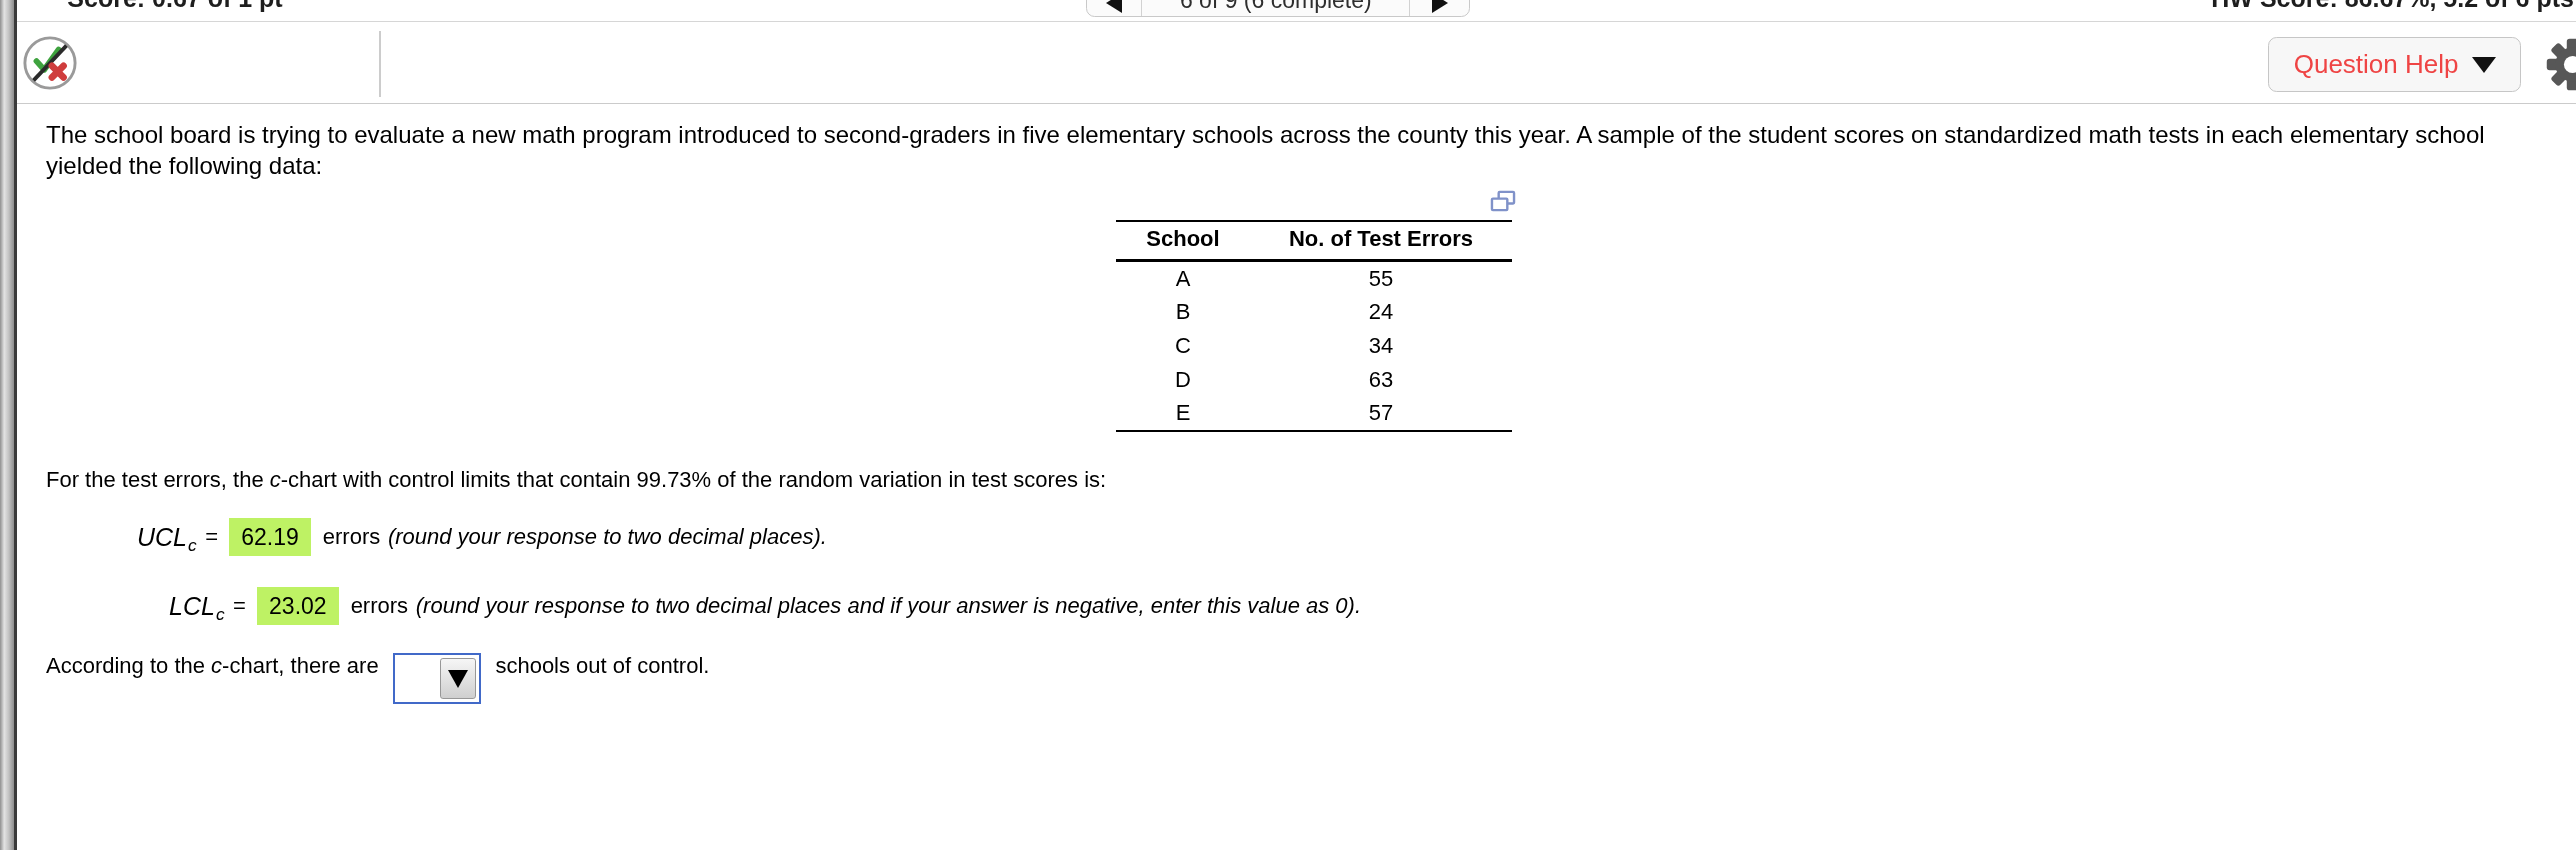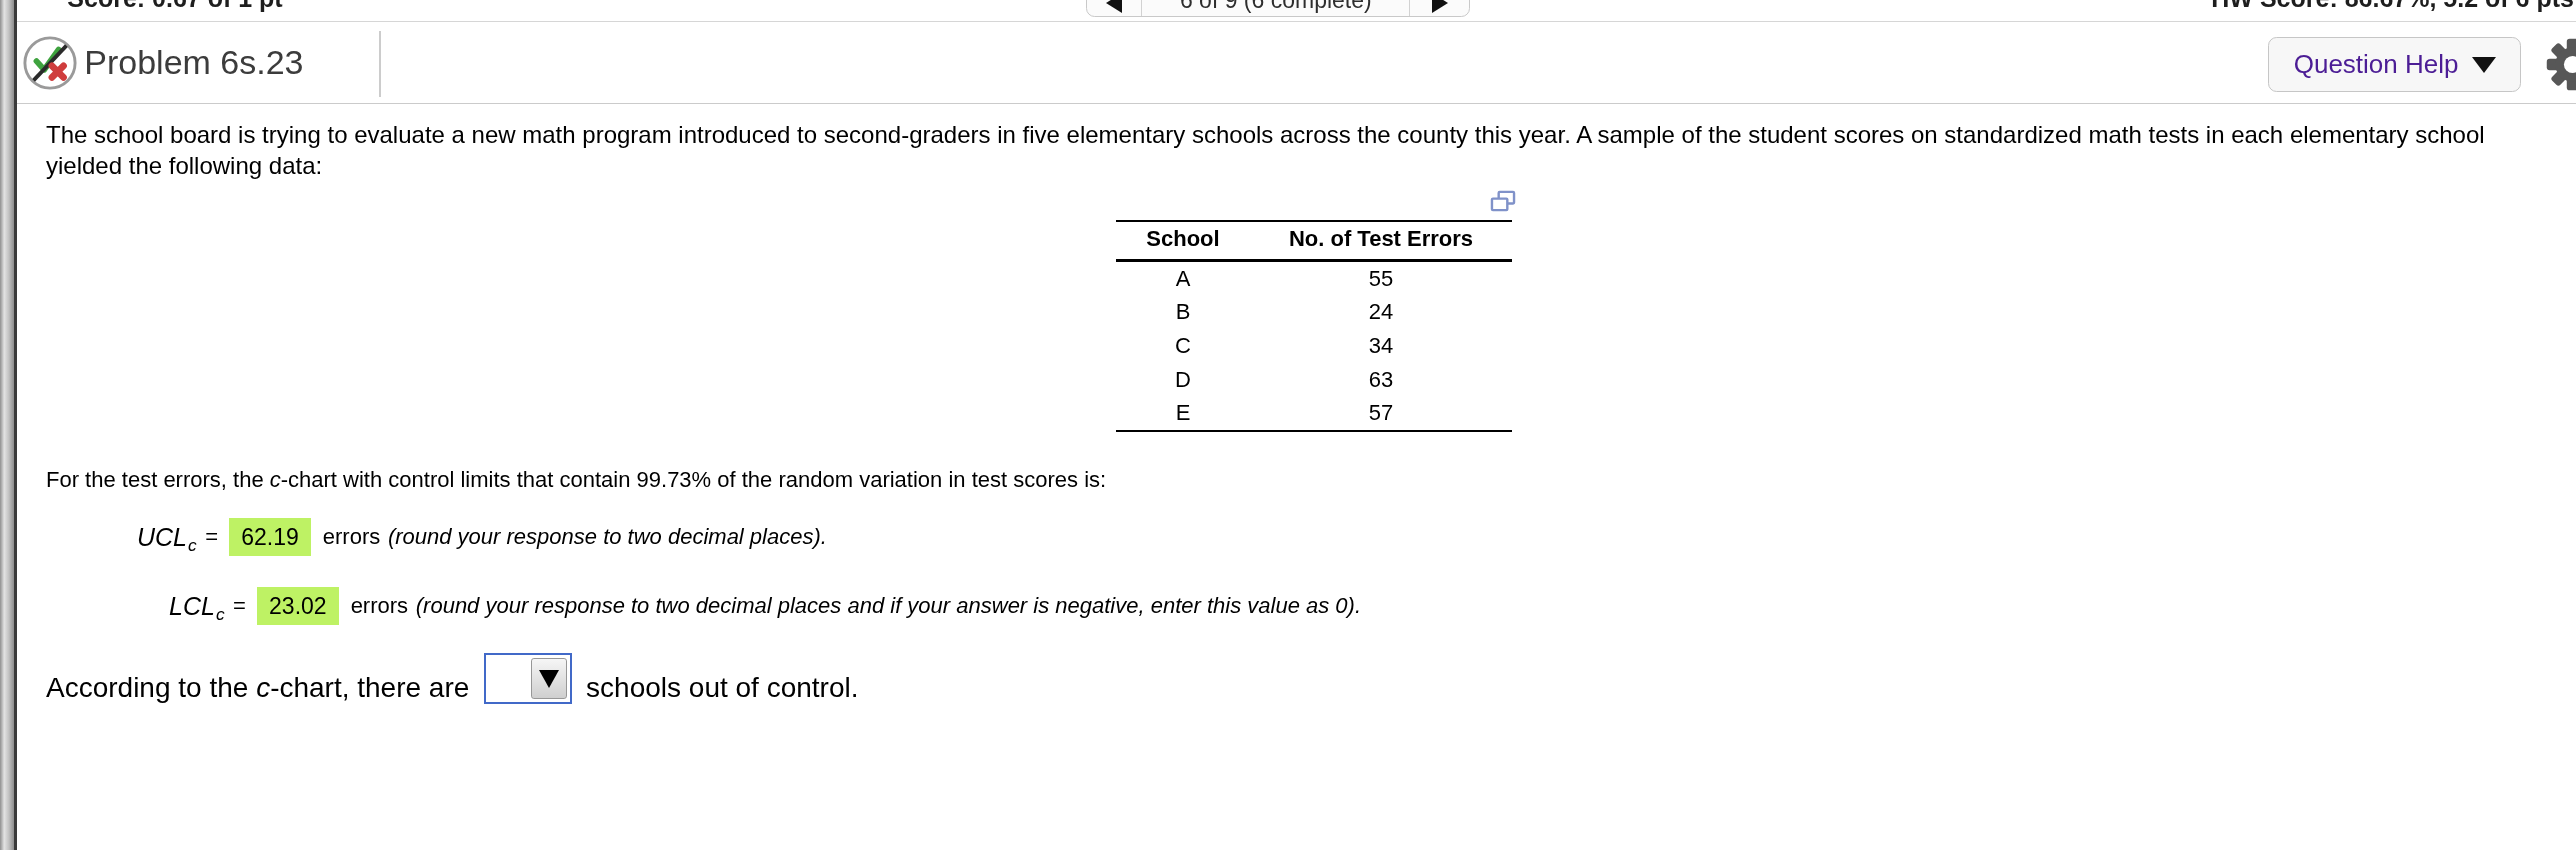--- a/index.html
+++ b/index.html
@@ -35,21 +35,21 @@
   
   .header { position:absolute; left:17.3px; right:0; top:24px; height:80px;
     background:#fff; border-bottom:1.9px solid #cbcbcb; }
   .status-icon { position:absolute; left:4.8px; top:10.6px; }
   .page-title { position:absolute; left:67px; top:0; height:80px; line-height:77px;
     font-size:34px; color:#3c3c3c; white-space:nowrap; }
   .title-divider { position:absolute; left:362px; top:6.7px; width:1.9px; height:66px; background:#cccccc; }
   .qhelp-btn { position:absolute; left:2251px; top:13.4px; width:253px; height:55px;
     border:1.9px solid #c6c6c6; border-radius:8.6px; background:#f7f7f7;
     display:flex; align-items:center; justify-content:center; gap:13.4px; cursor:pointer; }
-  .qhelp-label { font-size:26px; color:#4c1d95; }
+  .qhelp-label { font-size:26px; color:#ef4444; }
   .caret-down { width:0; height:0; border-left:12.5px solid transparent; border-right:12.5px solid transparent;
     border-top:16.3px solid #111; }
   .gear { position:absolute; left:2525px; top:9.6px; cursor:pointer; }
 
   
   .intro { position:absolute; left:46px; top:119px; width:2465px;
     font-size:24px; line-height:31px; }
 
   .table-wrap { position:absolute; left:1116px; top:190px; width:396px; }
   .popout-icon { position:absolute; right:-3.8px; top:0; cursor:pointer; }
@@ -66,21 +66,21 @@
   .ucl-row { top:516px; }
   .lcl-row { top:585px;margin-left:32px; }
   .mvar { font-style:italic; font-size:25px; }
   .msub { font-style:italic; font-size:17.3px; transform:translateY(7.7px); margin-left:1px; }
   .eq { margin:0 10.6px 0 8.6px; }
   .ans-val { background:#bef264; padding:5.8px 12.5px; font-size:23px; cursor:text; }
   .unit { margin-left:11.5px; }
   .note { font-style:italic; margin-left:7.7px; }
 
   .conclusion { position:absolute; left:46px; top:653px; height:51px;
-    display:flex; align-items:flex-end; font-size:28px; }
+    display:flex; align-items:flex-start; font-size:22px; }
   .select-box { width:88px; height:51px; border:2.9px solid #4169c8; background:#fff;
     margin:0 14.4px; position:relative; cursor:pointer; }
   .select-value { position:absolute; left:5.8px; top:9.6px; font-size:22px; }
   .select-arrow-btn { position:absolute; top:2.9px; bottom:2.9px; right:2.9px; width:36px;
     background:linear-gradient(#f6f6f6,#cfcfcf); border:1px solid #979797; border-radius:2.9px;
     display:flex; align-items:center; justify-content:center; }
   .select-caret { width:0; height:0; border-left:10.6px solid transparent; border-right:10.6px solid transparent;
     border-top:18px solid #000; }
 </style>
 </head>
@@ -107,21 +107,20 @@
 
 <div class="header">
   <div class="status-icon">
     <svg width="56" height="56" viewBox="0 0 58 58">
       <circle cx="29" cy="29" r="26" fill="#ffffff" stroke="#9a9a9a" stroke-width="3"></circle>
       <path d="M15 27 L23 36 L38 15" fill="none" stroke="#3fa33f" stroke-width="6" stroke-linecap="round" stroke-linejoin="round"></path>
       <line x1="12" y1="47" x2="46" y2="11" stroke="#2b2b2b" stroke-width="4"></line>
       <path d="M31 32 L43 44 M43 32 L31 44" stroke="#cf3d3d" stroke-width="7" stroke-linecap="round"></path>
     </svg>
   </div>
-  <div class="page-title">Problem 6s.23</div>
   <div class="title-divider"></div>
   <div class="qhelp-btn">
     <span class="qhelp-label">Question Help</span>
     <span class="caret-down"></span>
   </div>
   <div class="gear">
     <svg width="61" height="61" viewBox="0 0 64 64">
       <g fill="#575757">
         <rect x="26" y="5" width="12" height="14" rx="3"></rect>
         <rect x="26" y="5" width="12" height="14" rx="3" transform="rotate(45 32 32)"></rect>

